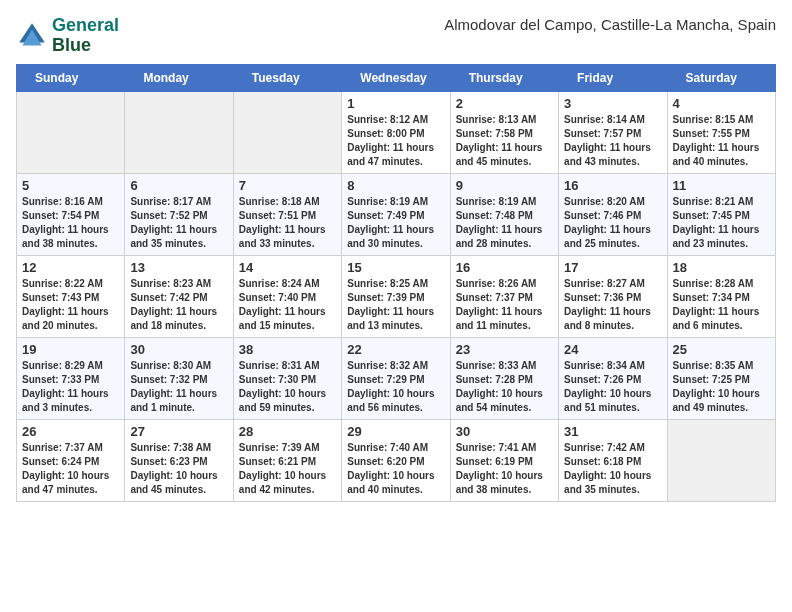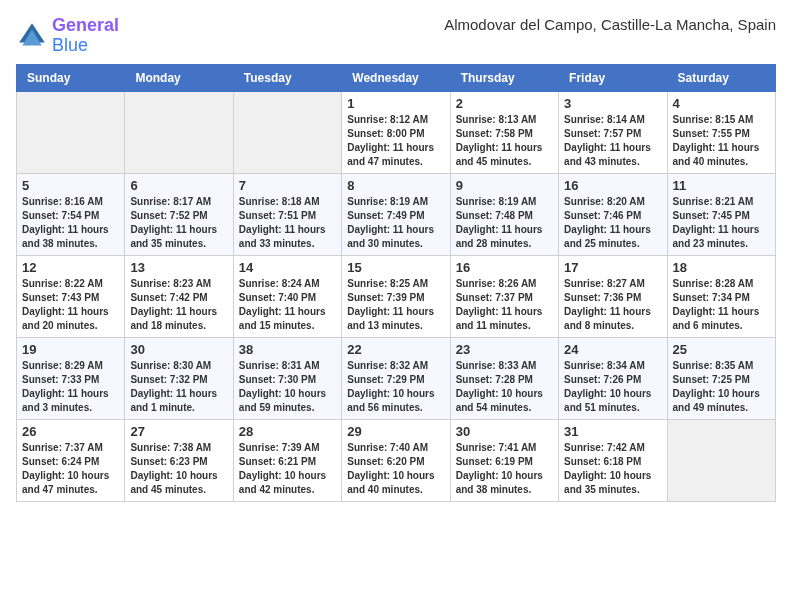--- a/index.html
+++ b/index.html
@@ -21,26 +21,26 @@
       align-items: center;
     }
     .logo-text {
       display: flex;
       flex-direction: column;
       line-height: 1.1;
     }
     .logo-general {
       font-size: 18px;
       font-weight: bold;
-      color: #8b5cf6;
+      color: #0f766e;
     }
     .logo-blue {
       font-size: 18px;
-      font-weight: normal;
-      color: #3b82f6;
+      font-weight: bold;
+      color: #14532d;
     }
     .logo-icon {
       width: 32px;
       height: 32px;
       margin-right: 4px;
     }
     .title-section {
       text-align: right;
     }
     .month-title {
@@ -56,21 +56,21 @@
     }
     table {
       width: 100%;
       border-collapse: collapse;
       font-size: 11px;
     }
     thead tr th {
       background-color: #4472c4;
       color: #fff;
       text-align: left;
-      padding: 6px 10px;
+      padding: 6px 18px;
       font-size: 12px;
       font-weight: bold;
       border: 1px solid #4472c4;
     }
     tbody tr td {
       border: 1px solid #d0d0d0;
       vertical-align: top;
       padding: 4px 5px;
       width: calc(100% / 7);
       min-height: 80px;

